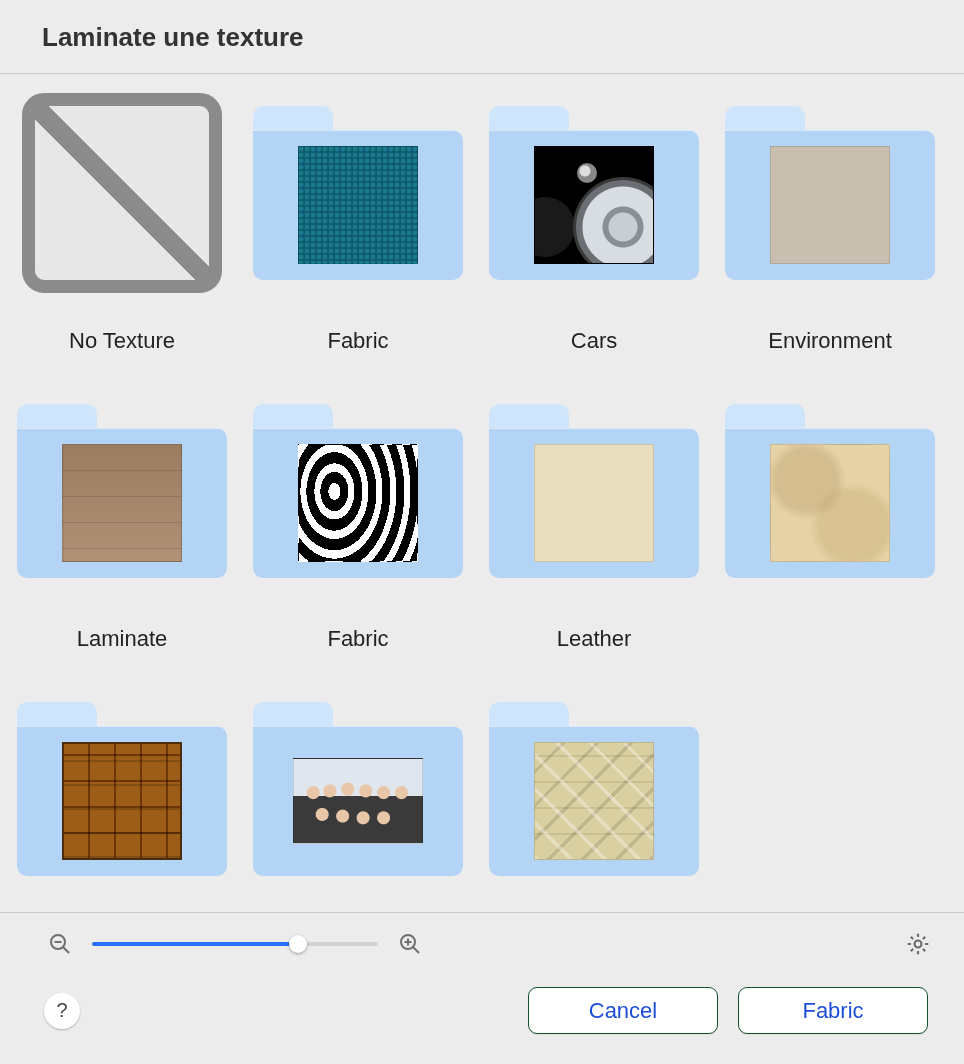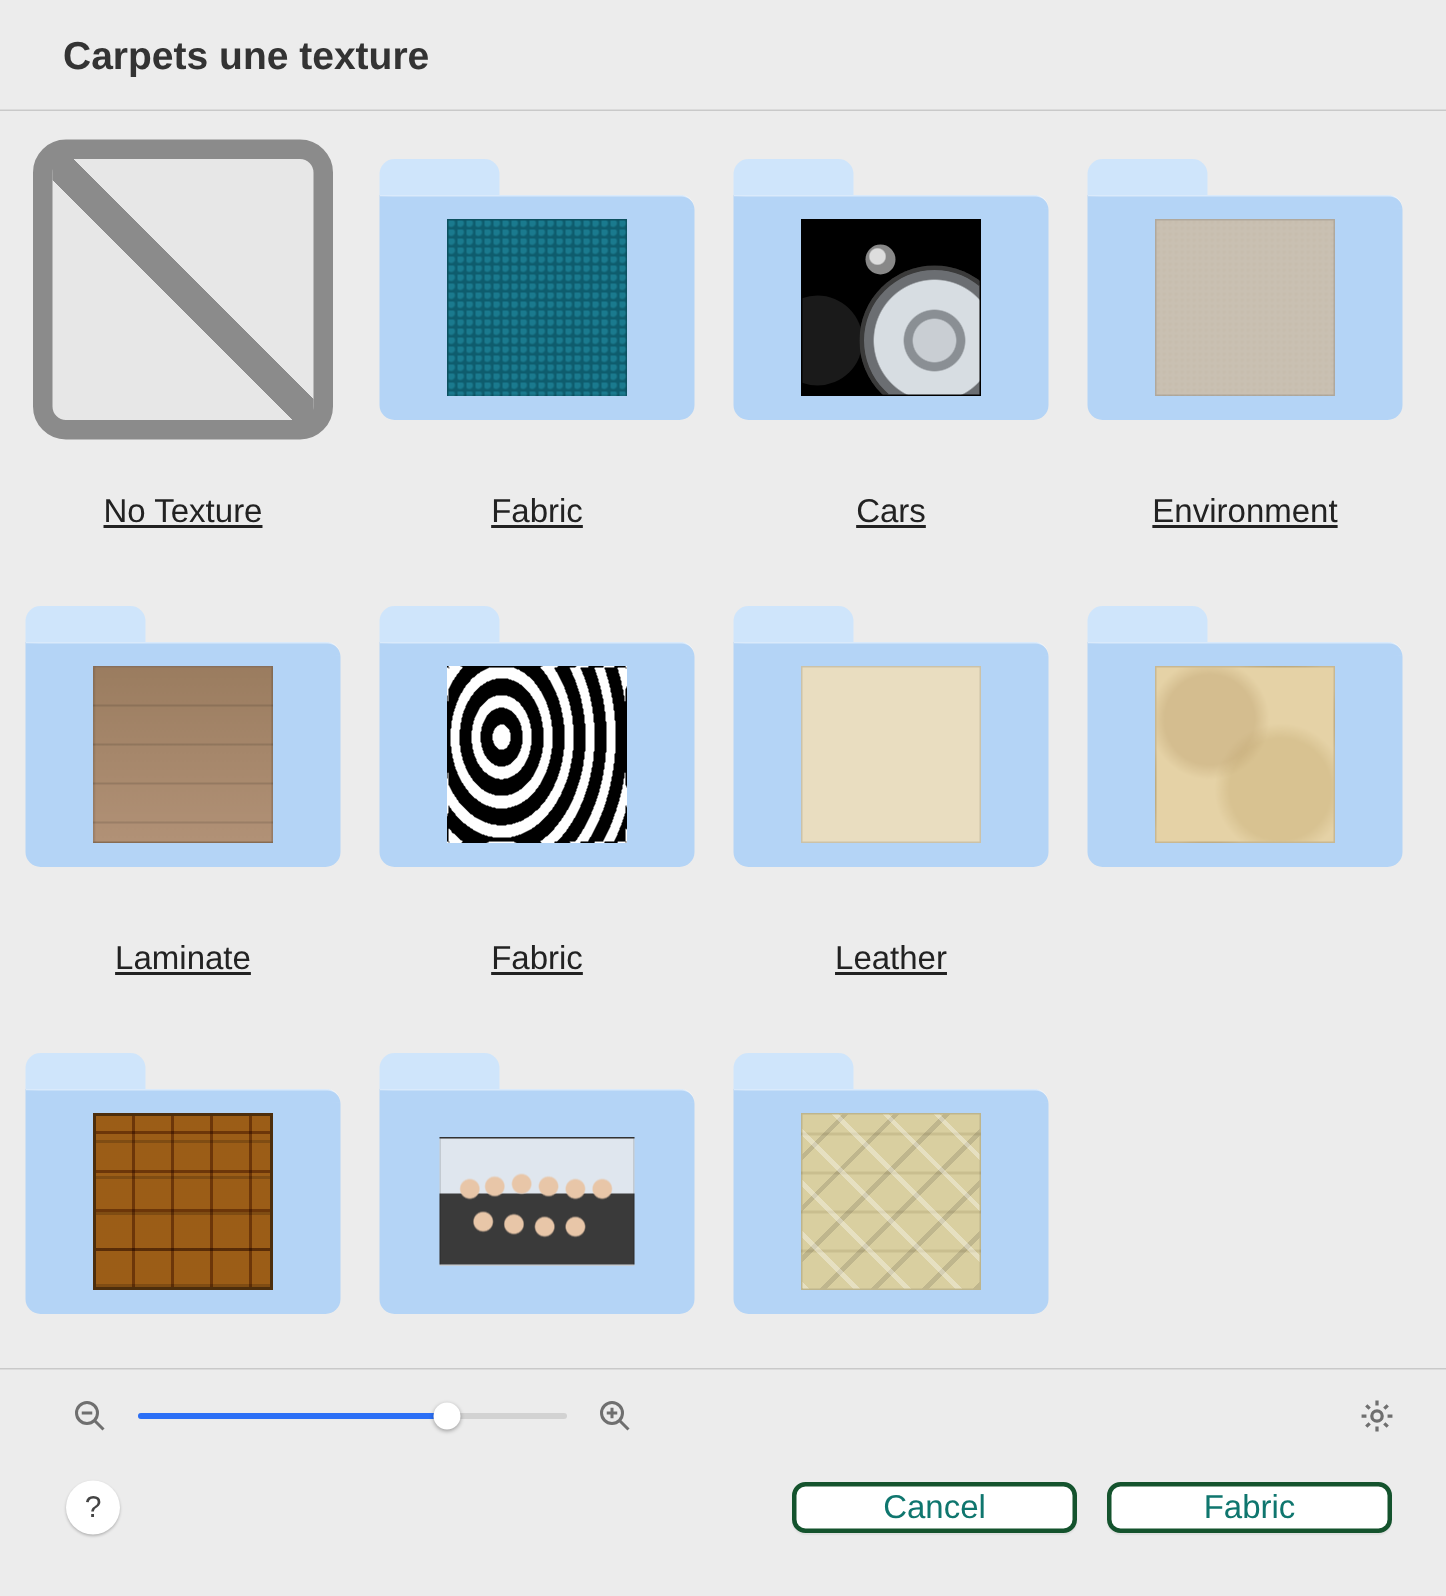--- a/index.html
+++ b/index.html
@@ -24,21 +24,20 @@
     border-bottom: 1px solid #c9c9c9;
     background: #ececec;
     height: 840px;
     position: relative;
     overflow: hidden;
   }
   .scroll-area {
     height: 100%;
     overflow-y: scroll;
     padding: 0 0 40px 0;
-    text-decoration: underline;
   }
   .scroll-area::-webkit-scrollbar { width: 16px; }
   .scroll-area::-webkit-scrollbar-track { background: #ececec; border-left:1px solid #d8d8d8; }
   .scroll-area::-webkit-scrollbar-thumb { background: #b5b5b5; border-radius: 8px; border:3px solid #ececec; }
 
   .grid {
     display: grid;
     grid-template-columns: repeat(4, 220px);
     column-gap: 16px;
     row-gap: 30px;
@@ -231,34 +230,34 @@
     padding: 22px 36px 0 44px;
     gap: 20px;
   }
   .help-btn {
     width:36px; height:36px; border-radius:50%;
     background:#fff; box-shadow:0 1px 2px rgba(0,0,0,.25);
     display:flex; align-items:center; justify-content:center;
     font-size:20px; color:#444; cursor:pointer; font-weight:500;
   }
   .push-btn {
-    min-width: 190px; height:34px;
-    background:#fff; border:3px solid #14532d; border-radius:9px;
+    min-width: 190px; height:47px;
+    background:#fff; border:1px solid #14532d; border-radius:9px;
     box-shadow:0 1px 1px rgba(0,0,0,.06);
-    font-size:22px; color:#0f766e;
+    font-size:22px; color:#1d4ed8;
     display:flex; align-items:center; justify-content:center;
     cursor:pointer;
   }
 </style>
 </head>
 <body>
 
 <div class="window">
 
-  <div class="titlebar">Carpets une texture</div>
+  <div class="titlebar">Laminate une texture</div>
 
   <div class="content-frame">
     <div class="scroll-area">
       <div class="grid" id="grid">
           <div class="cell">
             <div class="tile">
               <div class="no-texture"></div>
             </div>
             <div class="label">No Texture</div>
           </div>

